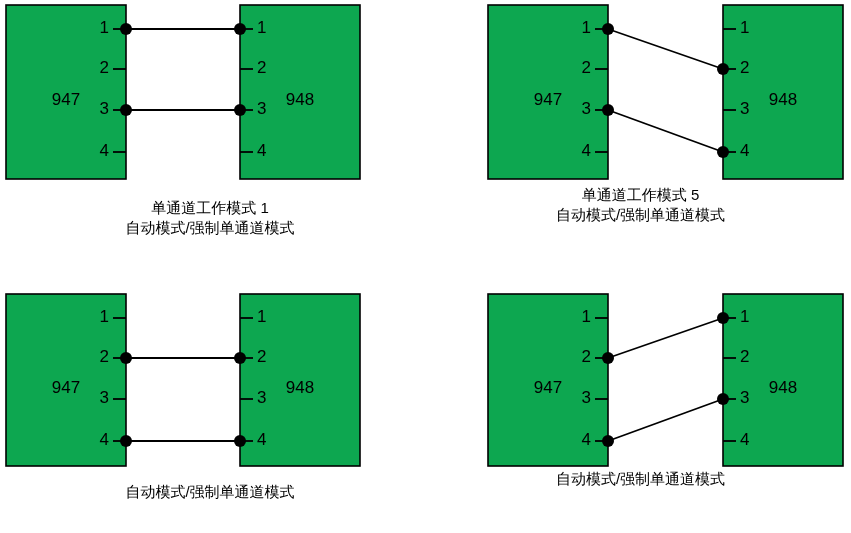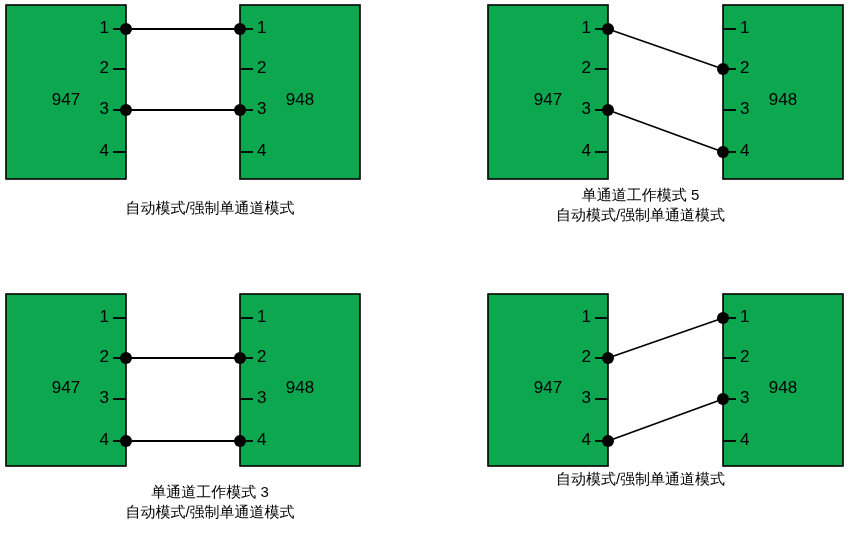--- a/index.html
+++ b/index.html
@@ -89,20 +89,21 @@
           <text x="257" y="152" text-anchor="start" dominant-baseline="middle" class="port-label">4</text>
         </g>
       <g class="wires">
           <line x1="126" y1="29" x2="240" y2="29" stroke="#000000" stroke-width="1.8"></line>
           <line x1="126" y1="110" x2="240" y2="110" stroke="#000000" stroke-width="1.8"></line>
         </g>
       <text class="dev-label" x="66" y="101" text-anchor="middle" dominant-baseline="middle">947</text>
       <text class="dev-label" x="300" y="101" text-anchor="middle" dominant-baseline="middle">948</text>
     </svg>
     <div class="caption" style="top:198px;">
+      <div class="caption-line1">单通道工作模式 1</div>
       <div class="caption-line2">自动模式/强制单通道模式</div>
     </div>
   </div>
 
   <div class="panel" id="panel-2" style="left:430px; top:0px; width:421px; height:250px;">
     <svg class="panel-svg" width="421" height="190" viewBox="0 0 421 190">
       <rect class="box-left" x="58" y="5" width="120" height="174" fill="#0da750" stroke="#000000" stroke-width="1.6"></rect>
       <rect class="box-right" x="293" y="5" width="120" height="174" fill="#0da750" stroke="#000000" stroke-width="1.6"></rect>
       <g class="ports-left">
           <line x1="165" y1="29" x2="178" y2="29" stroke="#000000" stroke-width="1.8"></line>
@@ -170,21 +171,20 @@
           <circle cx="240" cy="152" r="6" fill="#000000"></circle>
         </g>
       <g class="wires">
           <line x1="126" y1="69" x2="240" y2="69" stroke="#000000" stroke-width="1.8"></line>
           <line x1="126" y1="152" x2="240" y2="152" stroke="#000000" stroke-width="1.8"></line>
         </g>
       <text class="dev-label" x="66" y="100" text-anchor="middle" dominant-baseline="middle">947</text>
       <text class="dev-label" x="300" y="100" text-anchor="middle" dominant-baseline="middle">948</text>
     </svg>
     <div class="caption" style="top:193px;">
-      <div class="caption-line1">单通道工作模式 3</div>
       <div class="caption-line2">自动模式/强制单通道模式</div>
     </div>
   </div>
 
   <div class="panel" id="panel-4" style="left:430px; top:289px; width:421px; height:244px;">
     <svg class="panel-svg" width="421" height="185" viewBox="0 0 421 185">
       <rect class="box-left" x="58" y="5" width="120" height="172" fill="#0da750" stroke="#000000" stroke-width="1.6"></rect>
       <rect class="box-right" x="293" y="5" width="120" height="172" fill="#0da750" stroke="#000000" stroke-width="1.6"></rect>
       <g class="ports-left">
           <line x1="165" y1="29" x2="178" y2="29" stroke="#000000" stroke-width="1.8"></line>

